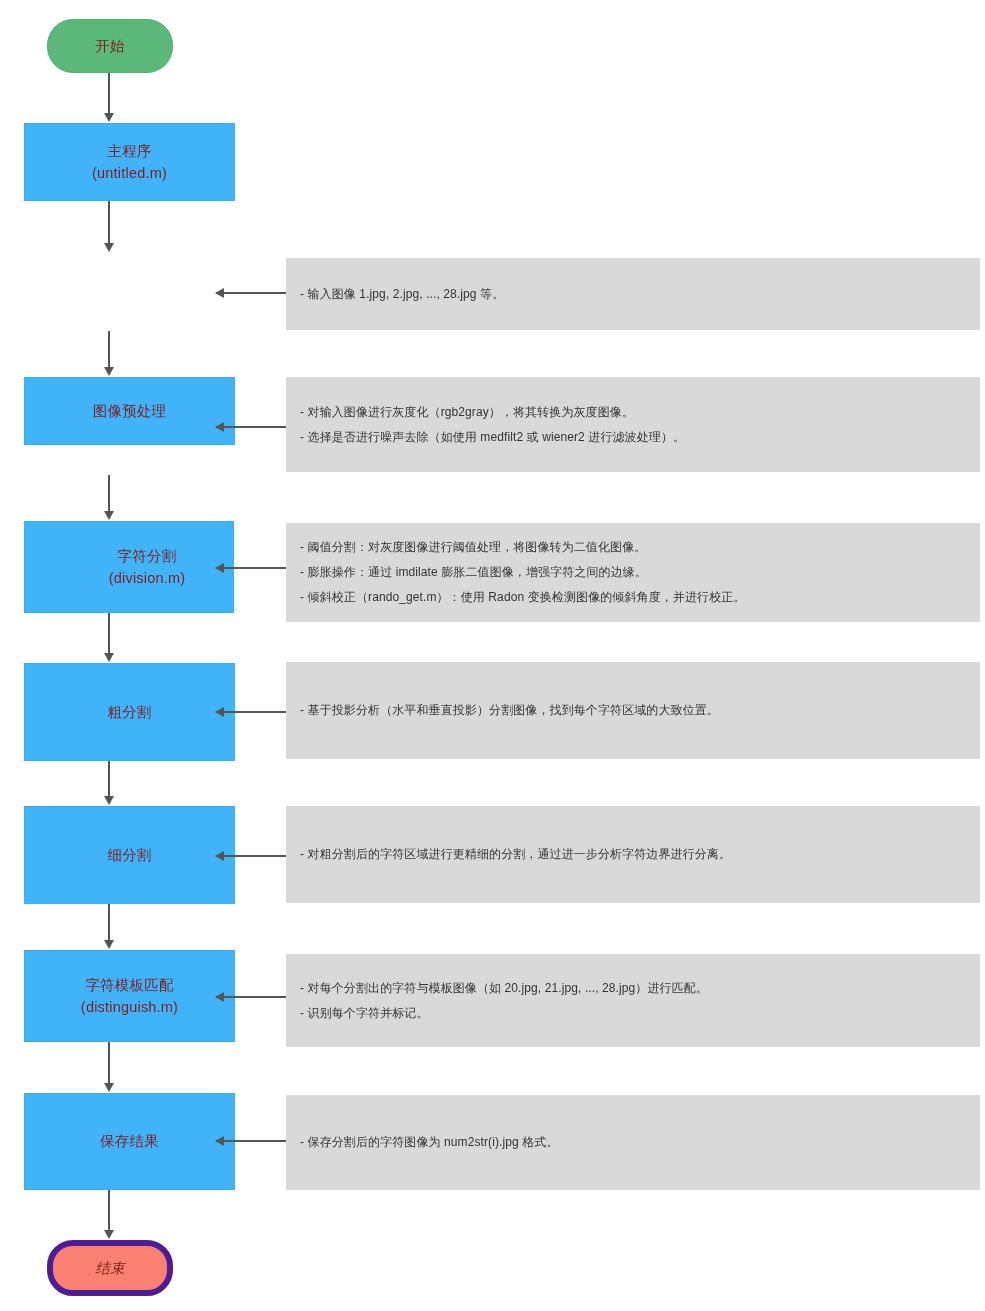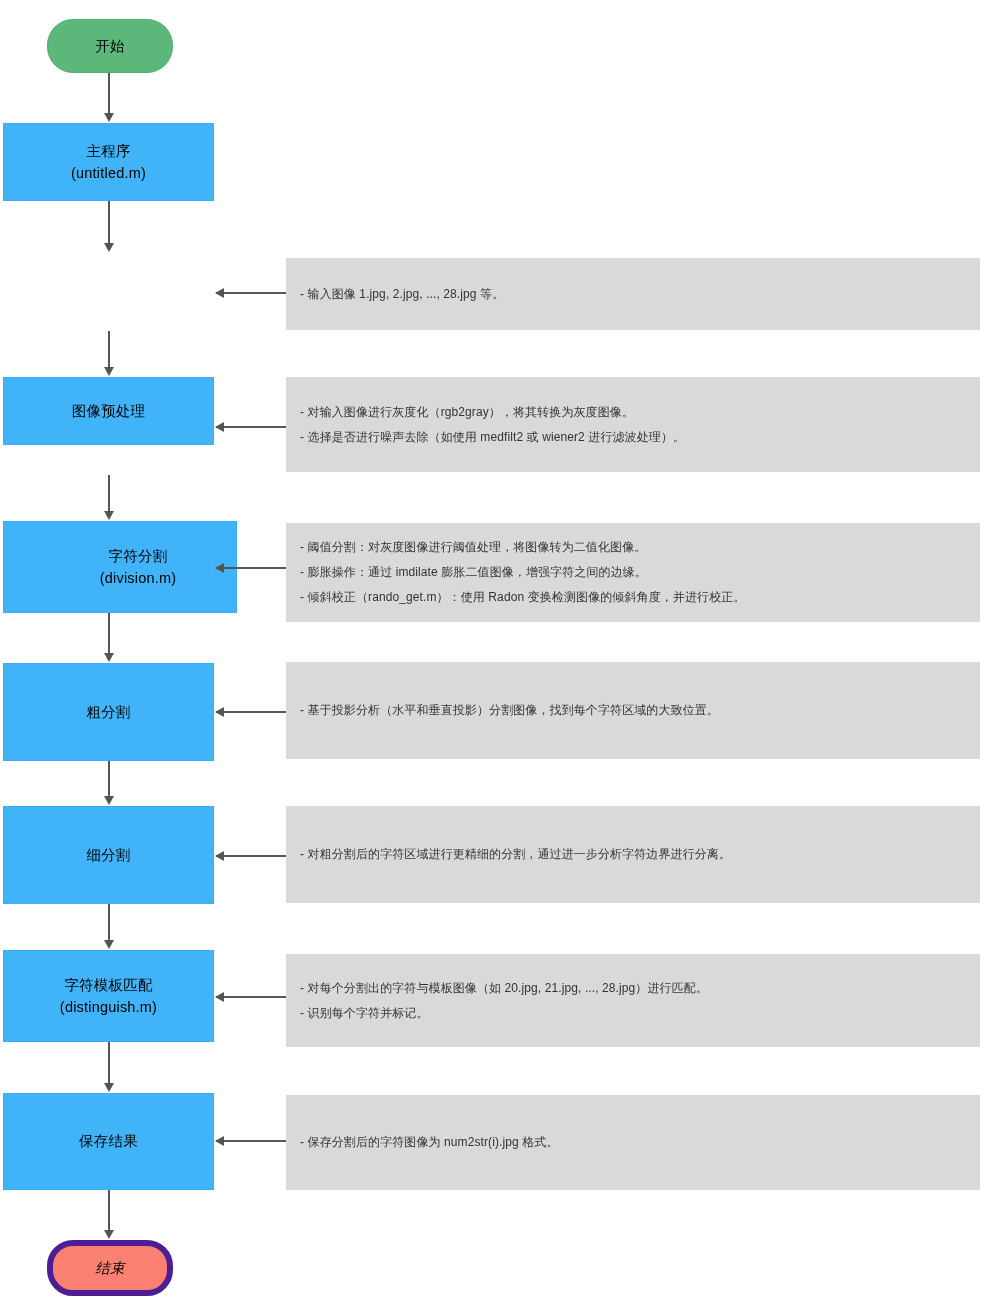--- a/index.html
+++ b/index.html
@@ -21,40 +21,41 @@
 
   
   .node {
     position: absolute;
     box-sizing: border-box;
     display: flex;
     flex-direction: column;
     align-items: center;
     justify-content: center;
     text-align: center;
-    color: #000000;
+    color: #7f1d1d;
     font-size: 14.5px;
     line-height: 1.55;
     letter-spacing: .2px;
   }
   .terminator {
     border-radius: 26px;
   }
   .terminator.start {
     background: #5cb87a;
     border: 1px solid #55ad72;
   }
   .terminator.end {
     background: #fa8072;
     border: 6px solid #4c1d95;
     font-style: italic;
   }
   .process {
     background: #41b4f9;
     border: 1px solid #3aaef4;
+    margin-left: 21px;
   }
   .node-line2 {
     font-size: 14.5px;
   }
 
   
   .note {
     position: absolute;
     box-sizing: border-box;
     background: #d9d9d9;
@@ -111,21 +112,21 @@
   <div class="node process" style="left:3px; top:123px; width:211px; height:78px;">
     <div>主程序</div>
     <div class="node-line2">(untitled.m)</div>
   </div>
 
 
   <div class="node process" style="left:3px; top:377px; width:211px; height:68px;">
     <div>图像预处理</div>
   </div>
 
-  <div class="node process" style="left:3px; top:521px; width:234px; height:92px;padding-left:36px;">
+  <div class="node process" style="left:3px; top:521px; width:210px; height:92px;padding-left:36px;">
     <div>字符分割</div>
     <div class="node-line2">(division.m)</div>
   </div>
 
   <div class="node process" style="left:3px; top:663px; width:211px; height:98px;">
     <div>粗分割</div>
   </div>
 
   <div class="node process" style="left:3px; top:806px; width:211px; height:98px;">
     <div>细分割</div>

